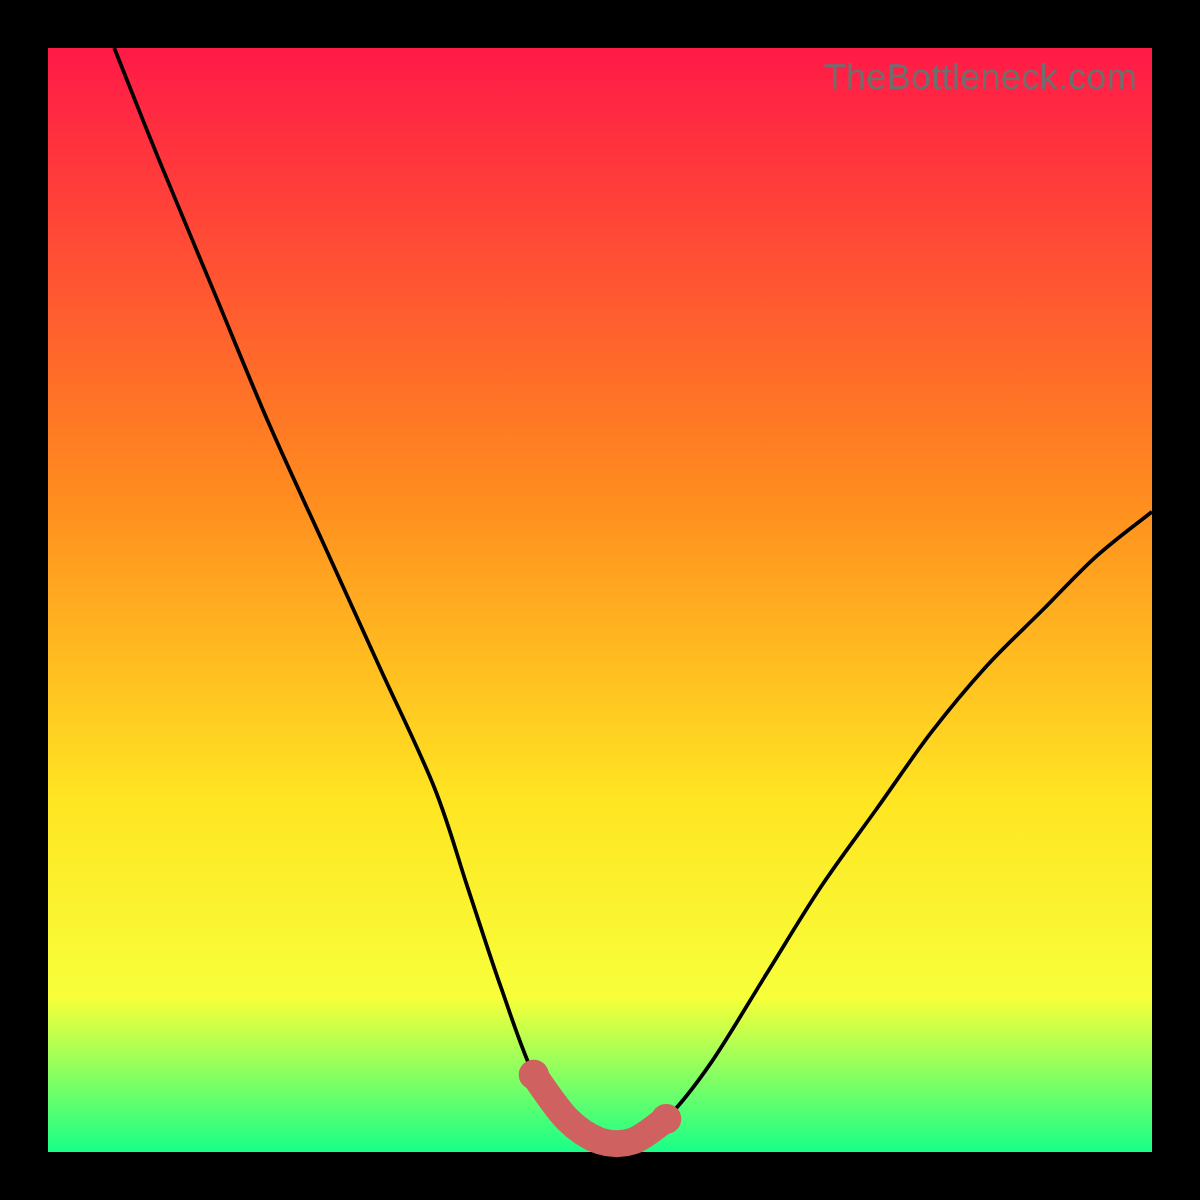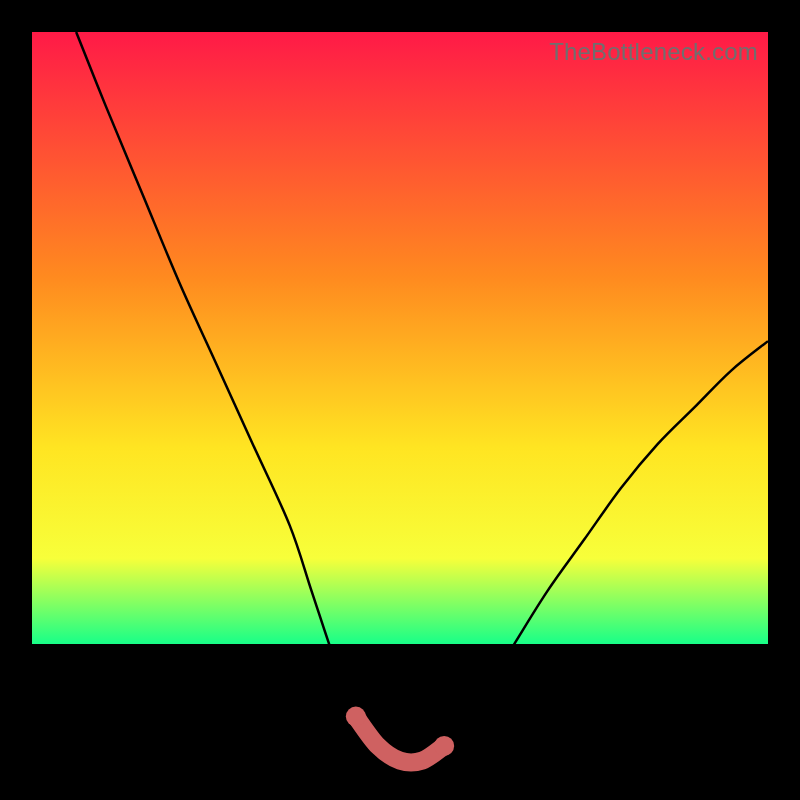--- a/index.html
+++ b/index.html
@@ -17,21 +17,21 @@
     top: 0;
     width: 800px;
     height: 800px;
     background: #000;
   }
   .plot {
     position: absolute;
     left: 32px;
     top: 32px;
     width: 736px;
-    height: 612px;
+    height: 736px;
     
   }
   .watermark {
     position: absolute;
     top: 6px;
     right: 10px;
     color: #6f6f6f;
     font-size: 24px;
     font-weight: 500;
     letter-spacing: 0.2px;

